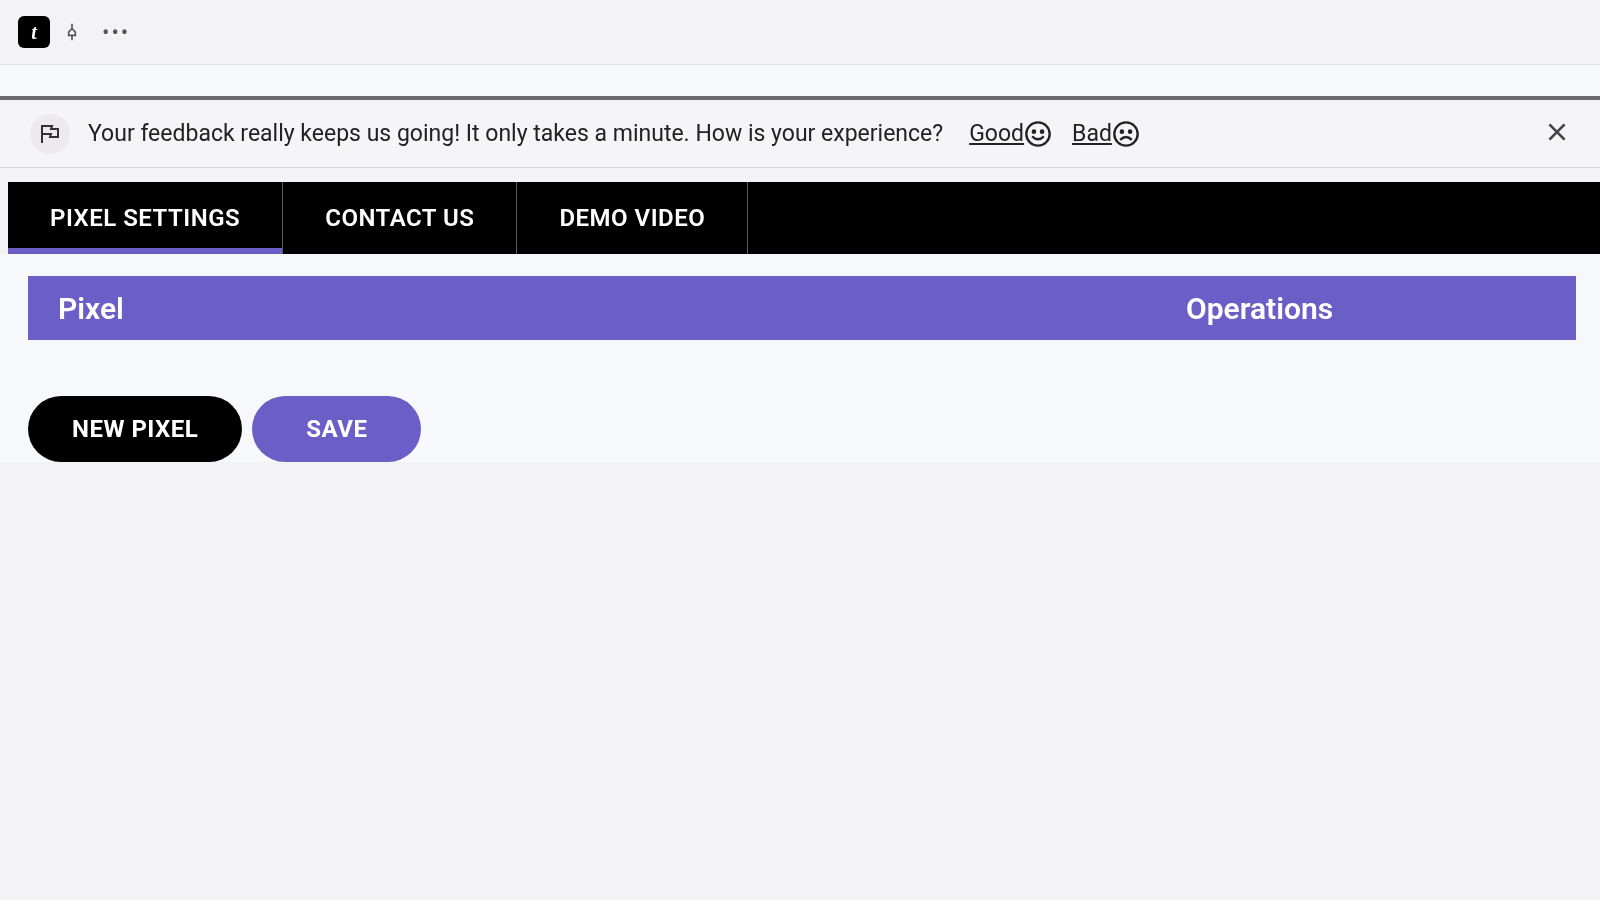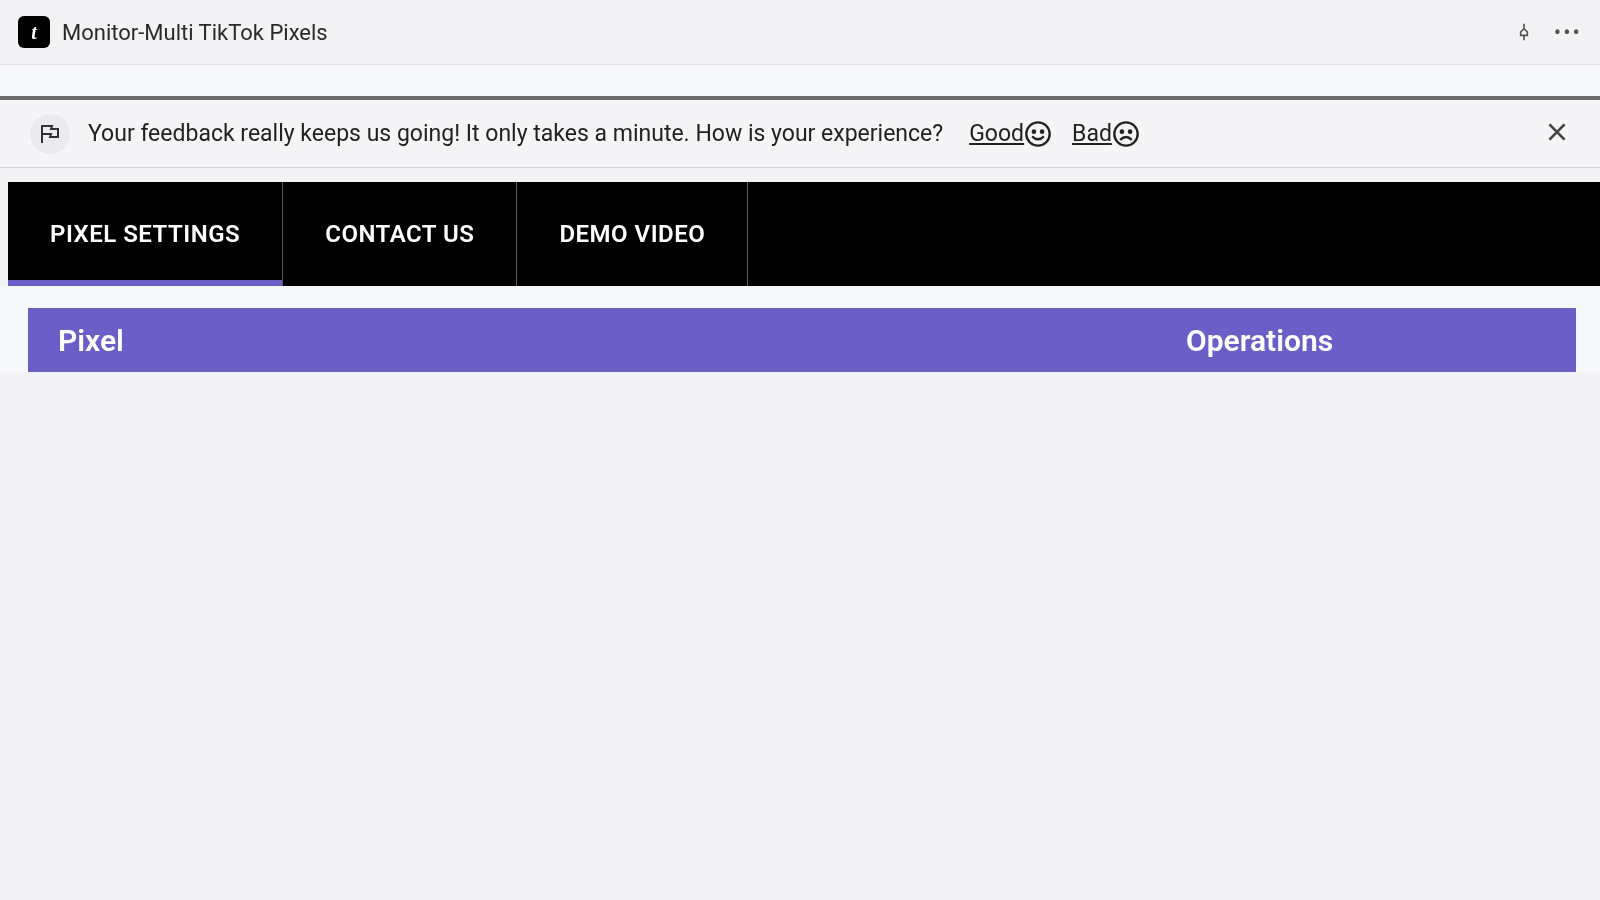--- a/index.html
+++ b/index.html
@@ -91,21 +91,21 @@
     .face-icon { display:inline-flex; }
     .close-feedback {
       margin-left: auto;
       cursor: pointer;
       color: #444;
     }
     .tabs {
       background: #000;
       display: flex;
       margin: 14px 0 0 8px;
-      height: 104px;
+      height: 72px;
     }
     .tab {
       color: #fff;
       font-size: 24px;
       font-weight: 600;
       letter-spacing: 0.5px;
       display: flex;
       align-items: center;
       justify-content: center;
       padding: 0 42px;
@@ -153,21 +153,20 @@
       padding: 0 44px;
     }
     .btn-black { background: #000; }
     .btn-purple { background: #6b5ec7; padding: 0 54px; }
   </style>
 </head>
 <body>
 
 <div class="titlebar">
   <div class="app-icon">t</div>
-  <div class="app-title">Monitor-Multi TikTok Pixels</div>
   <div class="titlebar-actions">
     <span>
       <svg width="20" height="20" viewBox="0 0 24 24" fill="none" stroke="#555" stroke-width="2">
           <path d="M12 2 L12 8 L8 12 L8 16 L16 16 L16 12 L12 8 M12 16 L12 22"></path>
         </svg>
     </span>
     <span style="font-size:22px;letter-spacing:2px;color:#555;">•••</span>
   </div>
 </div>
 
@@ -218,13 +217,17 @@
   <div class="tab">
       <span>DEMO VIDEO</span>
     </div>
 </div>
 
 <div class="content">
   <div class="table-header">
     <div class="col-pixel">Pixel</div>
     <div class="col-ops">Operations</div>
   </div>
+  <div class="actions">
+    <button class="btn btn-black">NEW PIXEL</button>
+    <button class="btn btn-purple">SAVE</button>
+  </div>
 </div>
 
 </body></html>

